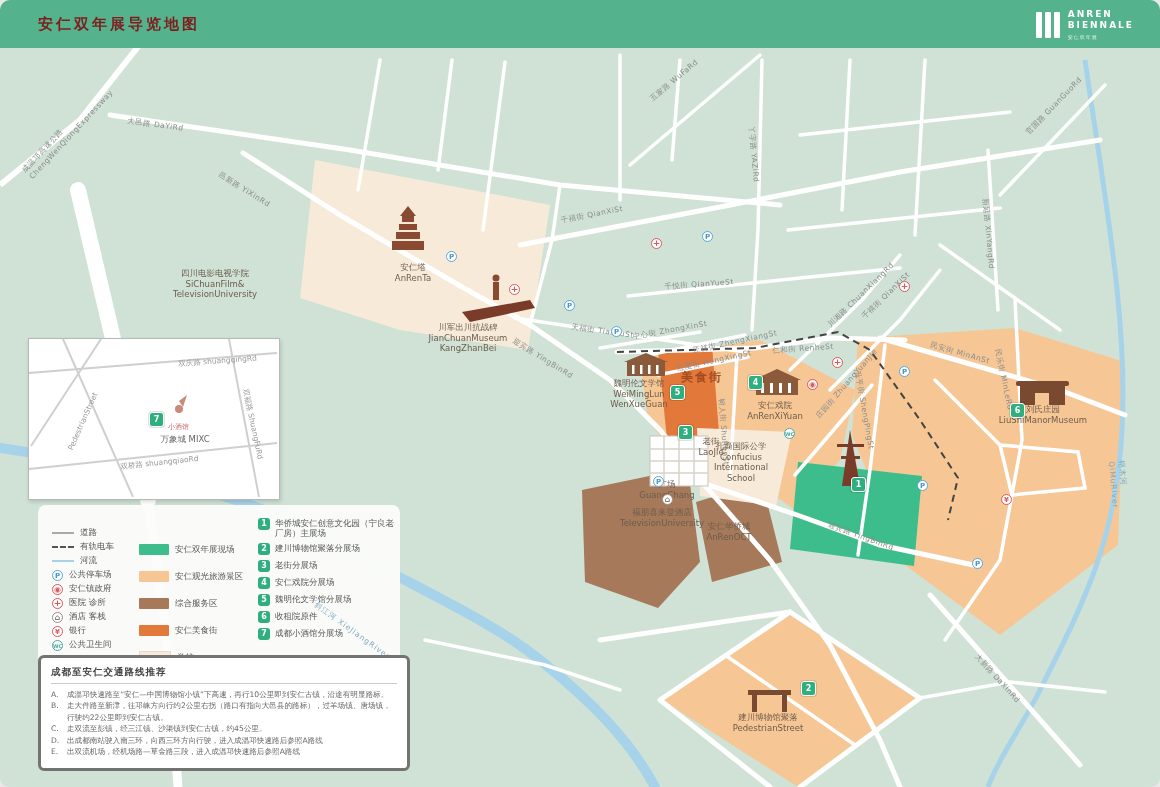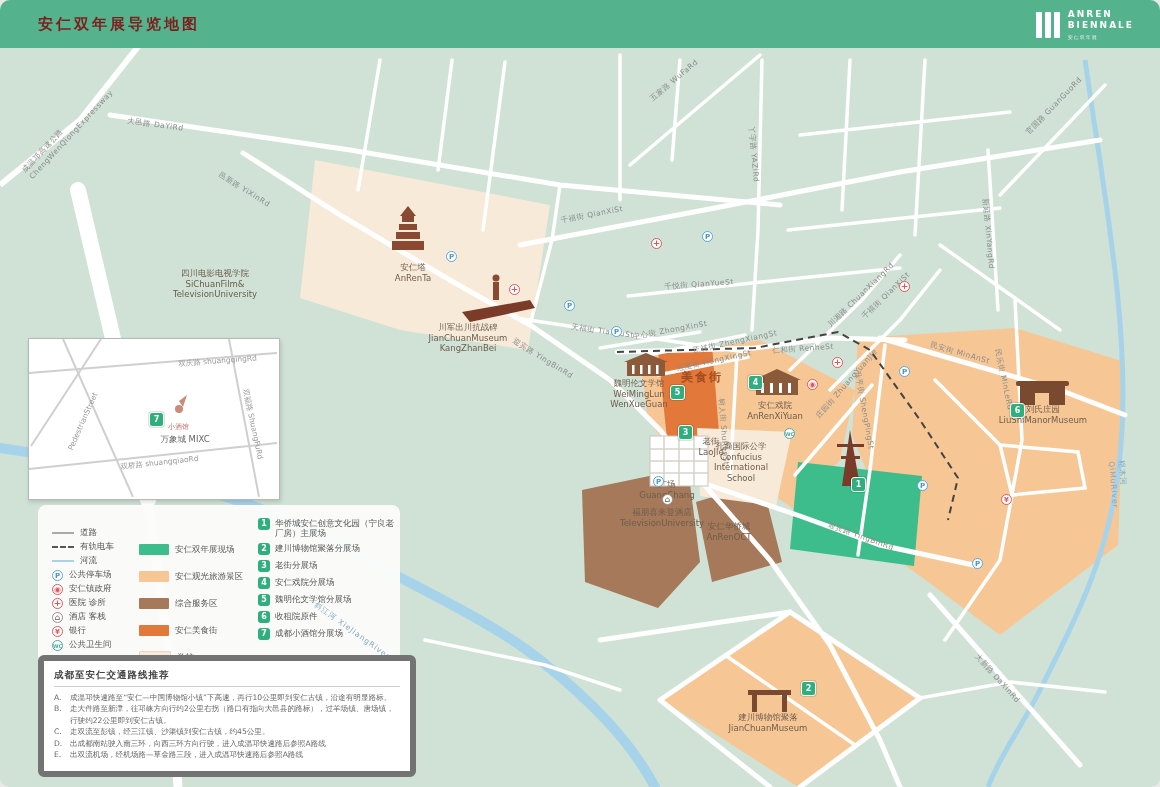--- a/index.html
+++ b/index.html
@@ -48,21 +48,21 @@
   .leg-c3 .row{display:flex;align-items:flex-start;gap:5px;margin-bottom:5px;line-height:1.2;}
   .sw{width:30px;height:11px;border-radius:1px;flex:0 0 auto;}
   .ln{width:22px;flex:0 0 auto;}
   .ln.road{border-top:2px solid #aaa;}
   .ln.tram{border-top:2px dashed #555;}
   .ln.river{border-top:2px solid #a6d3ea;}
   .lic{position:static;flex:0 0 auto;}
   .lg-num{width:12px;height:12px;background:#2fae7e;border-radius:3px;color:#fff;font-size:8px;font-weight:bold;
           text-align:center;line-height:12px;flex:0 0 auto;margin-top:0px;}
   
-  .tcard{position:absolute;left:38px;top:655px;width:346px;height:96px;background:#fff;border:6px solid #737373;border-radius:6px;z-index:12;padding:8px 10px 6px 10px;}
+  .tcard{position:absolute;left:38px;top:655px;width:346px;height:96px;background:#fff;border:3px solid #737373;border-radius:6px;z-index:12;padding:8px 10px 6px 10px;}
   .tc-title{font-size:9.5px;font-weight:bold;color:#444;border-bottom:1px solid #ccc;padding-bottom:4px;margin-bottom:5px;letter-spacing:1px;}
   .tc-row{display:flex;font-size:7.6px;color:#666;line-height:1.5;}
   .tc-row b{flex:0 0 16px;font-weight:normal;}
 </style>
 </head>
 <body>
 
 <div class="stage">
 
   <svg width="1160" height="787" viewBox="0 0 1160 787">
@@ -239,21 +239,21 @@
 School</div>
   <div class="pl" style="left:634px;top:479px;width:66px;">广场
 GuangChang</div>
   <div class="pl" style="left:598px;top:507px;width:128px;">福朋喜来登酒店
 TelevisionUniversity</div>
   <div class="pl" style="left:688px;top:521px;width:82px;">安仁华侨城
 AnRenOCT</div>
   <div class="pl" style="left:980px;top:404px;width:126px;">刘氏庄园
 LiuShiManorMuseum</div>
   <div class="pl" style="left:706px;top:712px;width:124px;">建川博物馆聚落
-JianChuanMuseum</div>
+PedestrianStreet</div>
 
   <div class="vnum" style="left:851px;top:477px;">1</div>
   <div class="vnum" style="left:801px;top:681px;">2</div>
   <div class="vnum" style="left:678px;top:425px;">3</div>
   <div class="vnum" style="left:748px;top:375px;">4</div>
   <div class="vnum" style="left:670px;top:385px;">5</div>
   <div class="vnum" style="left:1010px;top:403px;">6</div>
 
   <div class="mk mkP" style="left:446px;top:251px;">P</div>
   <div class="mk mkP" style="left:564px;top:300px;">P</div>

